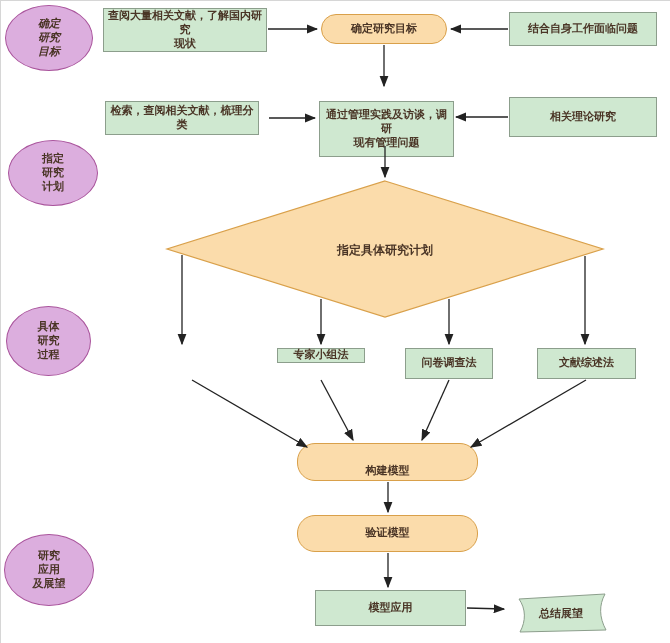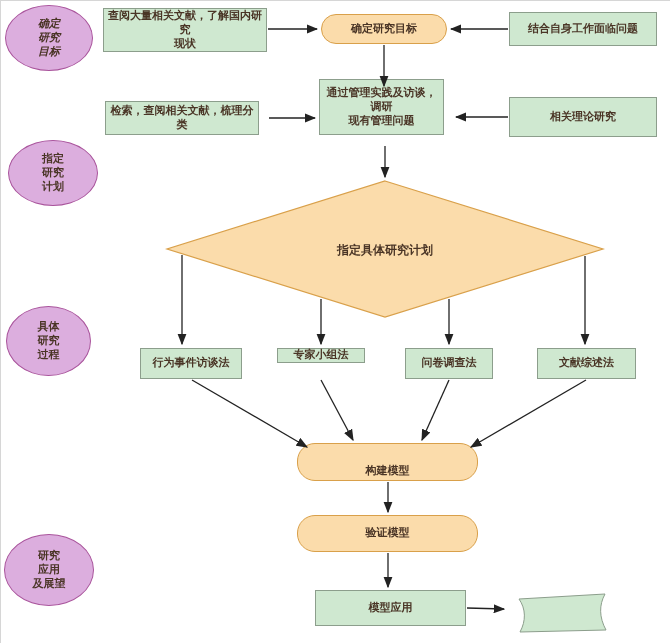--- a/index.html
+++ b/index.html
@@ -70,33 +70,30 @@
   <div class="node orange stadium" style="left:320px;top:13px;width:126px;height:30px;">
     <span>确定研究目标</span>
   </div>
   <div class="node green" style="left:508px;top:11px;width:148px;height:34px;">
     <span>结合自身工作面临问题</span>
   </div>
 
   <div class="node green" style="left:104px;top:100px;width:154px;height:34px;">
     <span>检索，查阅相关文献，梳理分类</span>
   </div>
-  <div class="node green" style="left:318px;top:78px;width:125px;height:56px;align-items:center;">
+  <div class="node green" style="left:318px;top:100px;width:135px;height:56px;align-items:center;">
     <span>通过管理实践及访谈，调研
 现有管理问题</span>
   </div>
   <div class="node green" style="left:508px;top:96px;width:148px;height:40px;">
     <span>相关理论研究</span>
   </div>
 
   <div class="diamond-label" style="left:304px;top:241px;width:160px;text-align:center;">指定具体研究计划</div>
 
-  <div class="node green" style="left:139px;top:347px;width:102px;height:31px;">
-    <span>行为事件访谈法</span>
-  </div>
   <div class="node green" style="left:276px;top:347px;width:88px;height:15px;justify-content:center;">
     <span>专家小组法</span>
   </div>
   <div class="node green" style="left:404px;top:347px;width:88px;height:31px;">
     <span>问卷调查法</span>
   </div>
   <div class="node green" style="left:536px;top:347px;width:99px;height:31px;">
     <span>文献综述法</span>
   </div>
 
@@ -107,20 +104,21 @@
     <span>验证模型</span>
   </div>
 
   <div class="node green" style="left:314px;top:589px;width:151px;height:36px;">
     <span>模型应用</span>
   </div>
 
   <svg class="flag" style="left:506px;top:590px;" width="106" height="44" viewBox="0 0 106 44">
     <path d="M 12 8 L 98 3 C 92 14 92 26 99 39 L 13 41 C 19 30 19 18 12 8 Z" fill="#cfe8d0" stroke="#8c9e8c" stroke-width="1"></path>
   </svg>
+  <div class="flag-label" style="left:520px;top:600px;width:80px;height:24px;">总结展望</div>
 
   <svg class="arrow-layer">
     <defs>
       <marker id="ah" markerWidth="9" markerHeight="7" refX="8" refY="3.5" orient="auto">
         <polygon points="0 0, 9 3.5, 0 7" fill="#222"></polygon>
       </marker>
     </defs>
     <g stroke="#222" stroke-width="1.3" fill="none" marker-end="url(#ah)">
       <line x1="267" y1="28" x2="316" y2="28"></line>
       <line x1="507" y1="28" x2="450" y2="28"></line>

